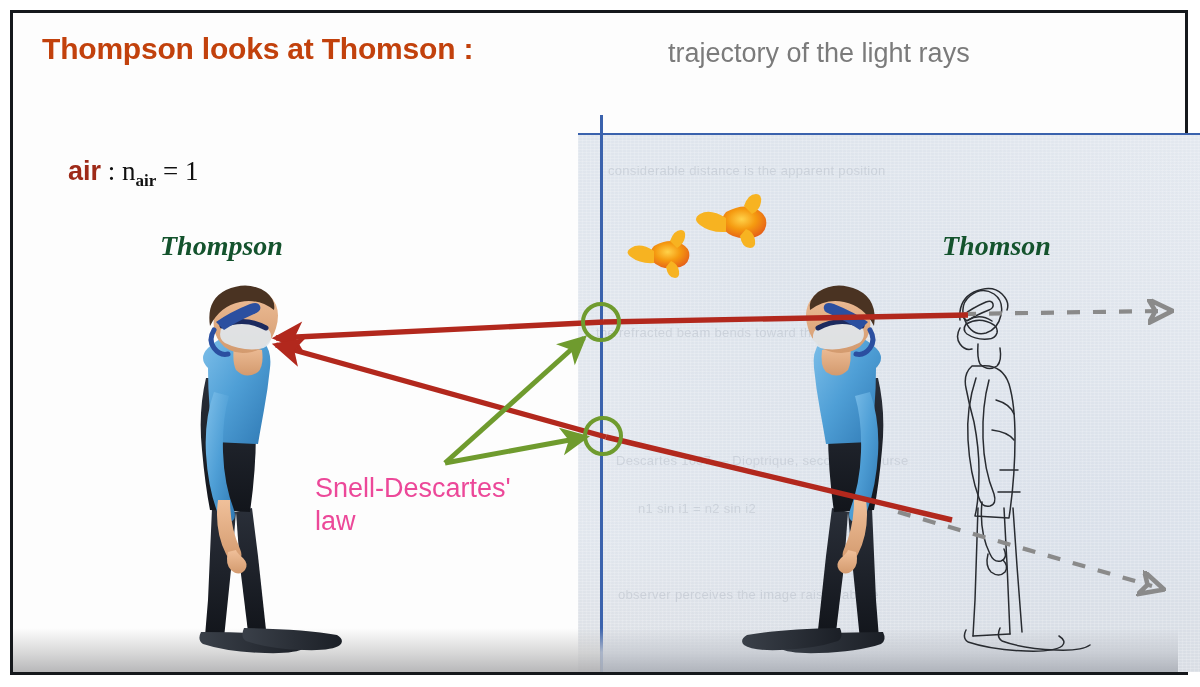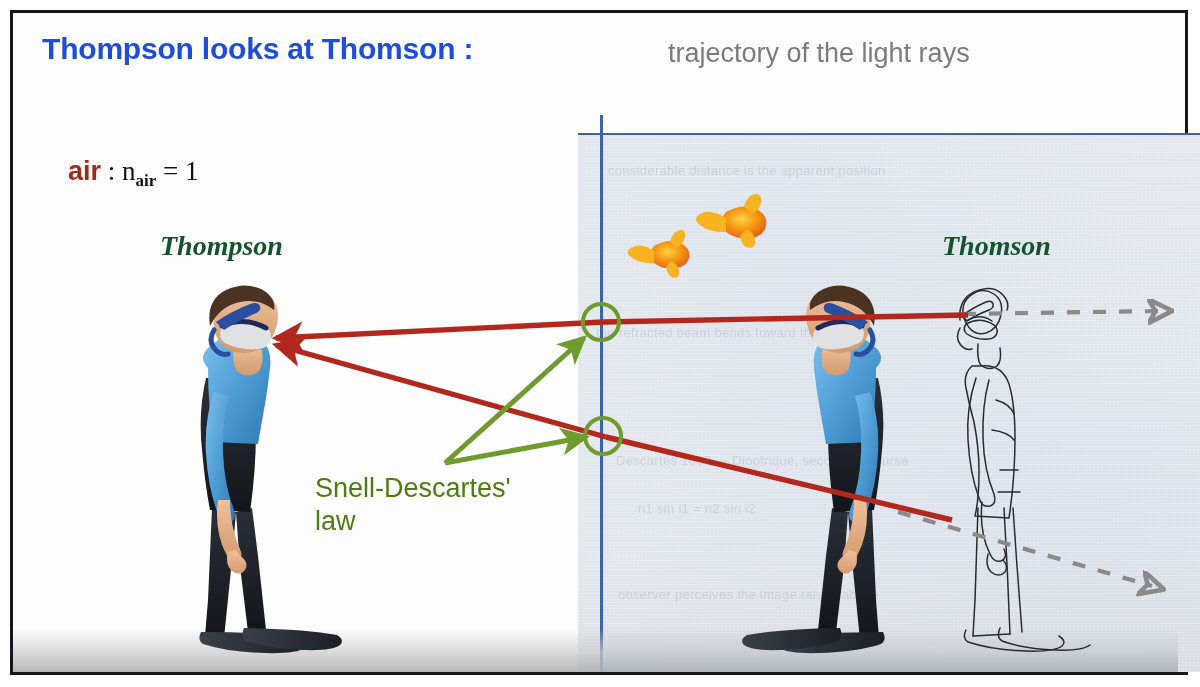--- a/index.html
+++ b/index.html
@@ -62,21 +62,21 @@
     background:linear-gradient(180deg,rgba(226,226,226,0) 0%,rgba(205,205,205,.75) 55%,rgba(176,176,178,.9) 100%);
   }
   #ground-right{
     position:absolute;left:601px;top:628px;width:577px;height:44px;
     background:linear-gradient(180deg,rgba(214,218,224,0) 0%,rgba(198,202,209,.8) 55%,rgba(172,176,184,.92) 100%);
   }
 
   
   #title{
     position:absolute;left:42px;top:32px;
-    font-size:30px;font-weight:bold;color:#1d4ed8;
+    font-size:30px;font-weight:bold;color:#c2410c;
     letter-spacing:-.2px;white-space:nowrap;
   }
   #subtitle{
     position:absolute;left:668px;top:38px;
     font-size:27px;color:#7b7b7b;white-space:nowrap;text-align:right;
   }
   .medium-label{
     position:absolute;white-space:nowrap;
     font-family:"Liberation Serif",serif;font-size:27px;color:#111111;margin-top:8px;
   }
@@ -87,21 +87,21 @@
   #water-label{left:815px;top:148px;}
   .person-name{
     position:absolute;white-space:nowrap;
     font-family:"Liberation Serif",serif;font-style:italic;font-weight:bold;
     font-size:28px;color:#14532d;text-align:center;
   }
   #name-thompson{left:160px;top:230px;}
   #name-thomson{left:942px;top:230px;}
   #snell-label{
     position:absolute;left:315px;top:472px;
-    font-size:27px;color:#4d7c0f;line-height:1.22;
+    font-size:27px;color:#ec4899;line-height:1.22;
     white-space:pre-line;
   }
 
   
   #rays{position:absolute;left:0;top:0;width:1200px;height:687px;pointer-events:none;}
 
   .ghost-figure{opacity:.97;}
 </style>
 </head>
 <body>

